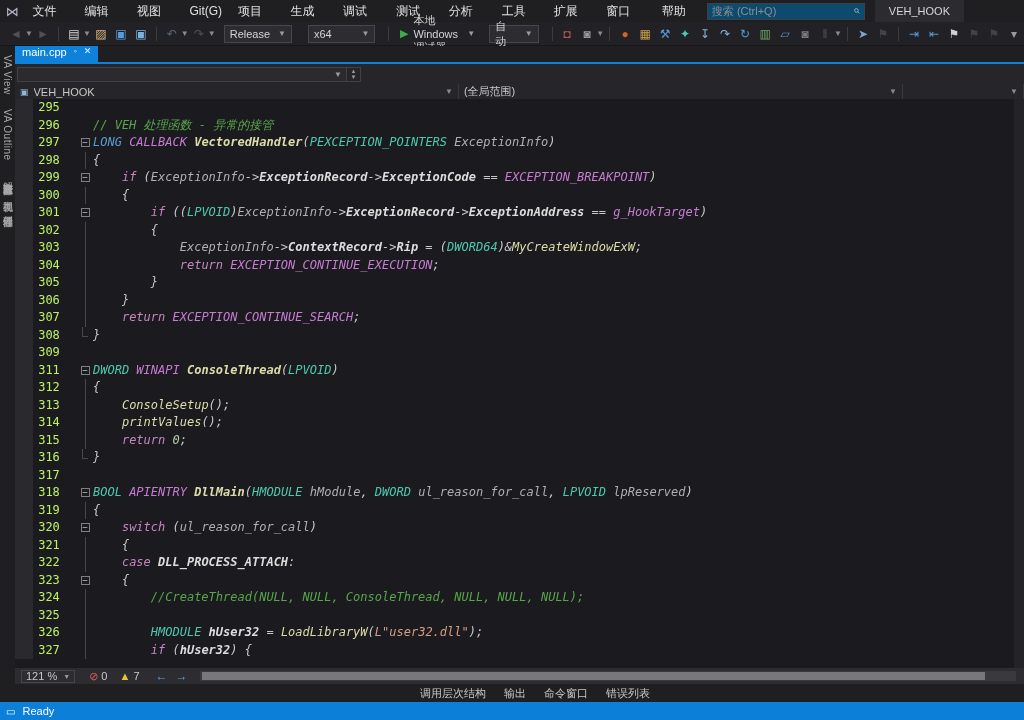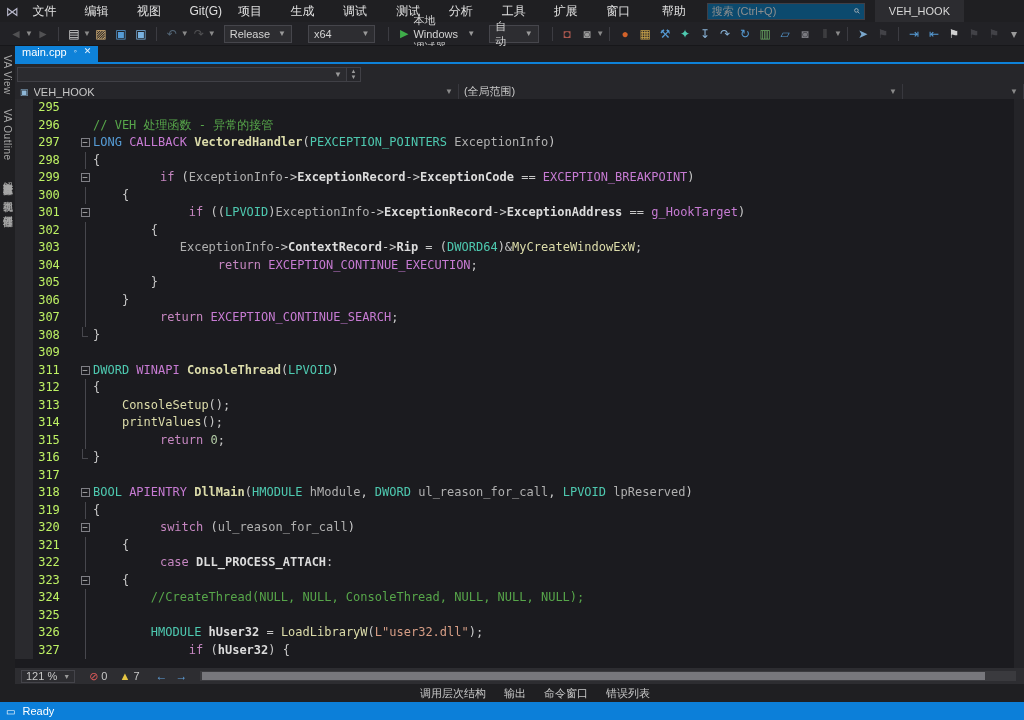--- a/index.html
+++ b/index.html
@@ -73,23 +73,23 @@
   .code-row { display:flex; height:17.5px; line-height:17.5px;
               font-family:"DejaVu Sans Mono", monospace; font-size:12px; white-space:pre; }
   .gutter { width:18px; background:#2a2a2e; flex:0 0 18px; }
   .ln { width:44px; flex:0 0 44px; text-align:center; padding-right:12px; color:#bef264; }
   .fold { width:16px; flex:0 0 16px; display:flex; align-items:center; justify-content:center; }
   .fold-box { width:9px; height:9px; border:1px solid #7e7e84; color:#c0c0c0; font-size:9px;
               line-height:7px; text-align:center; background:#1b1b1f; }
   .fold-line { width:1px; height:17.5px; background:#47474d; }
   .fold-end { width:6px; height:10px; border-left:1px solid #47474d; border-bottom:1px solid #47474d;
               margin-bottom:7px; }
-  .code { flex:1; overflow:hidden; }
+  .code { flex:1; overflow:hidden;font-style:italic; }
   .code-row.current .code { border:1px solid #5c5c62; margin-right:6px; }
-  .tk-p { color:#c8c8c8; } .tk-k { color:#569cd6; } .tk-c { color:#c586c0;margin-left:38px; }
+  .tk-p { color:#c8c8c8; } .tk-k { color:#569cd6; } .tk-c { color:#c586c0; }
   .tk-m { color:#c77bd3; } .tk-t { color:#4ec9b0; } .tk-f { color:#dcdcaa; }
   .tk-fd { color:#dcdcaa; font-weight:bold; } .tk-v { color:#b0b0b0; }
   .tk-mb { color:#dcdcdc; font-weight:bold; } .tk-s { color:#d69d85; }
   .tk-n { color:#b5cea8; } .tk-cm { color:#57a64a; }
   .v-scroll { position:absolute; right:0; top:0; bottom:0; width:10px; background:#242428; }
 
   
   .ed-status { height:16px; background:#2d2d31; display:flex; align-items:center;
                font-size:11px; color:#c8c8c8; flex:0 0 16px; padding-left:6px; }
   .zoom-combo { display:flex; align-items:center; border:1px solid #44444a; height:13px;

